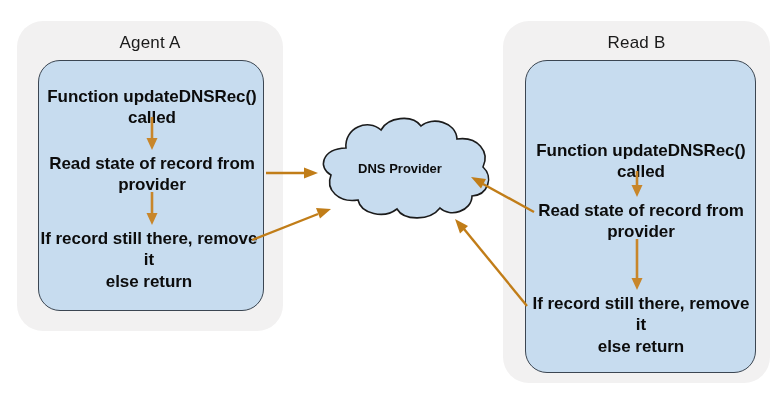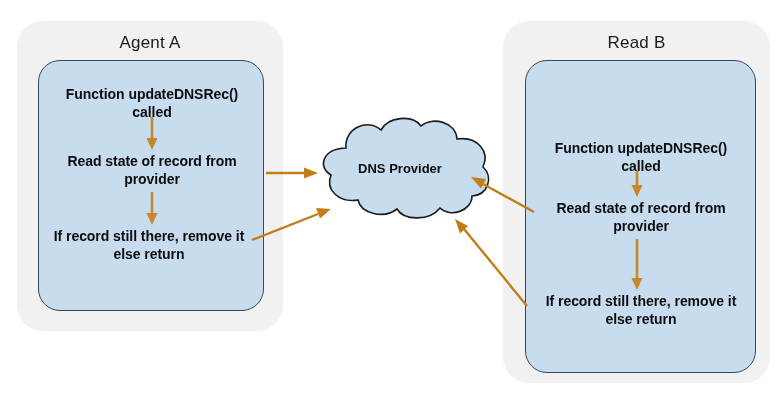--- a/index.html
+++ b/index.html
@@ -46,21 +46,21 @@
     border-radius: 22px;
     box-sizing: border-box;
   }
   #agent-a-inner { left: 38px;  top: 60px; width: 226px; height: 251px; }
   #agent-b-inner { left: 525px; top: 60px; width: 231px; height: 313px; }
 
   
   .step {
     position: absolute;
     text-align: center;
-    font-size: 14px;
+    font-size: 17px;
     font-weight: bold;
     color: #0c0c0c;
     line-height: 1.25;
     letter-spacing: -0.05px;
   }
 
   
   #a-step-1 { left: 46px; top: 86px;  width: 212px; }
   #a-step-2 { left: 46px; top: 153px; width: 212px; }
   #a-step-3 { left: 40px; top: 228px; width: 218px; }

